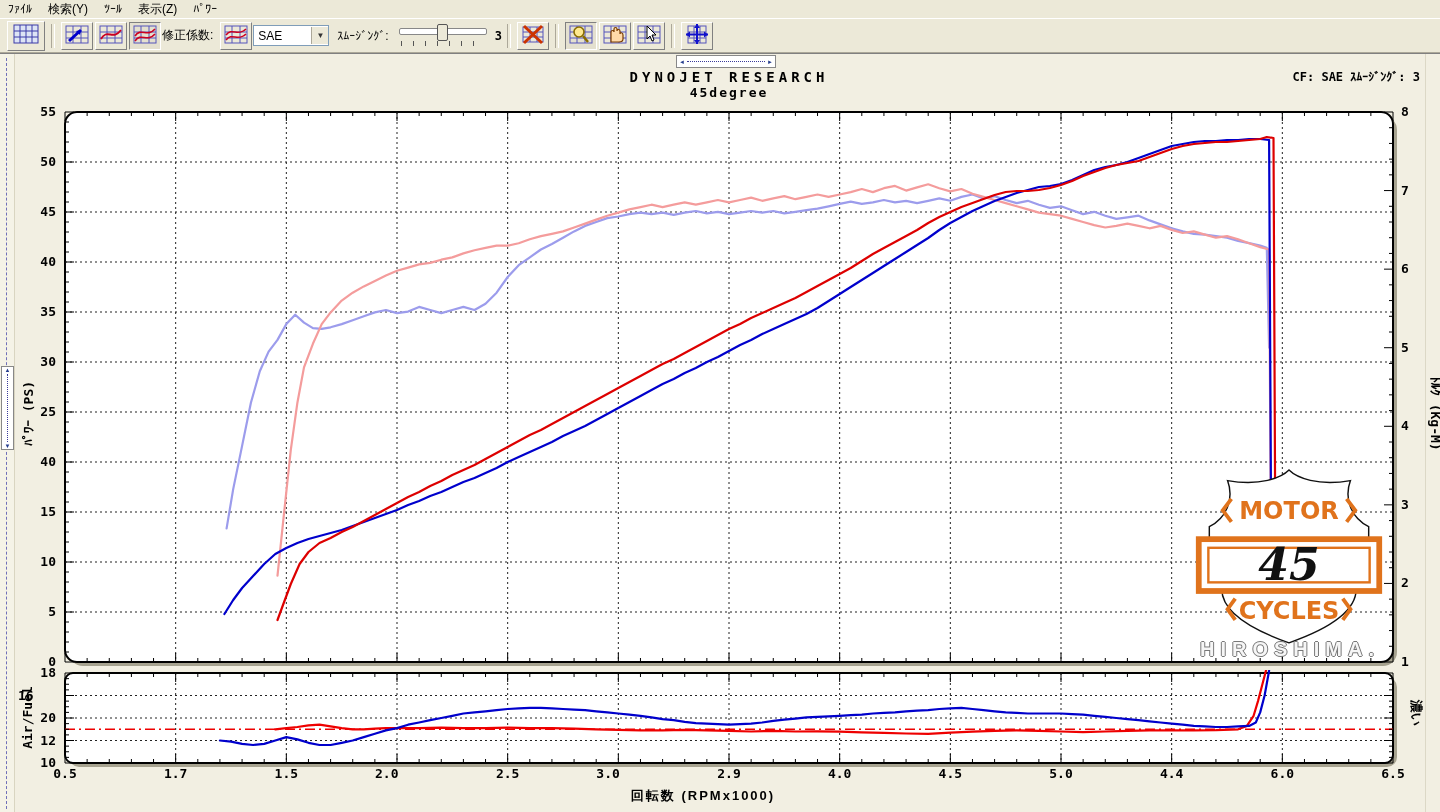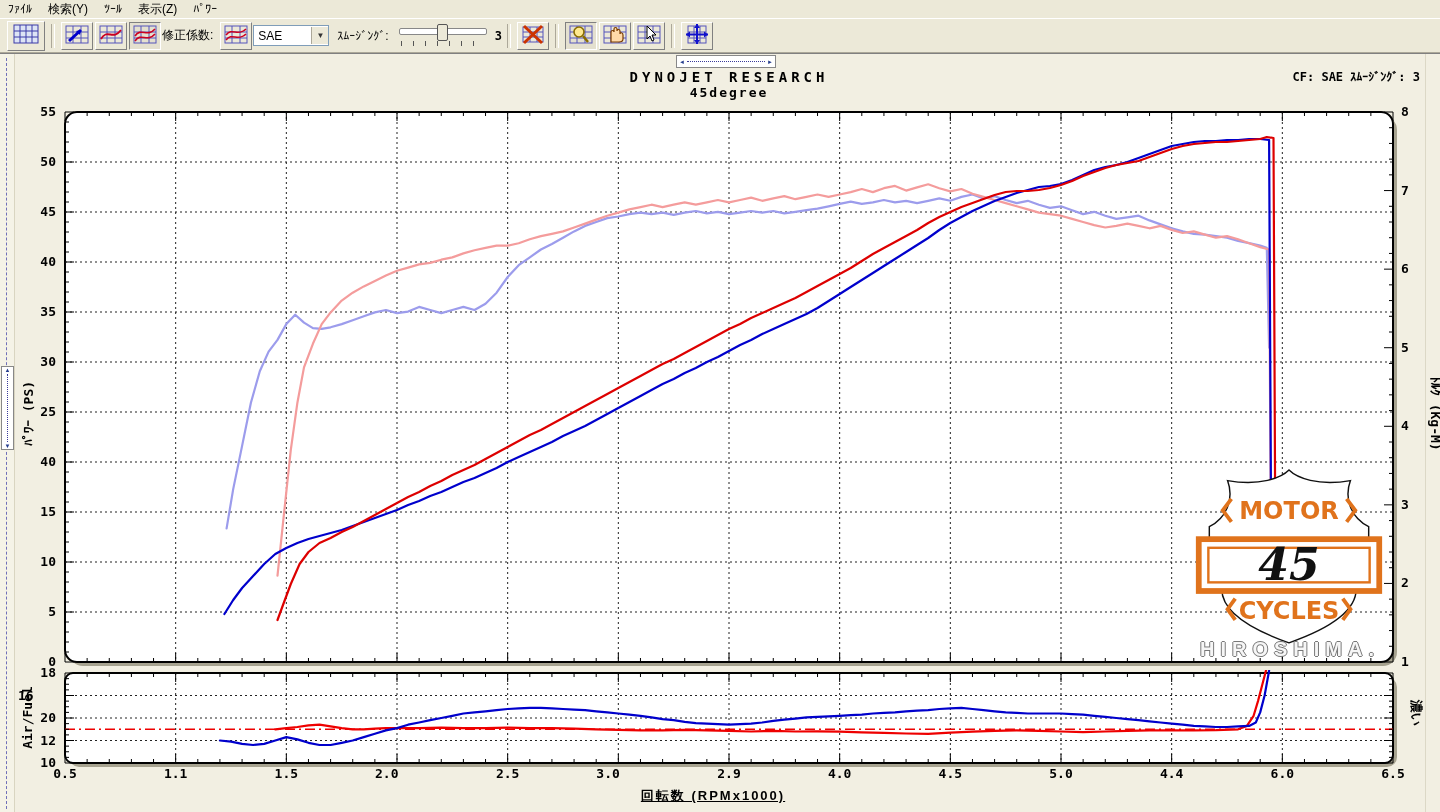--- a/index.html
+++ b/index.html
@@ -53,22 +53,22 @@
                font:bold 13px "DejaVu Sans Mono",monospace;letter-spacing:2px;color:#000;}
   #cf-info{position:absolute;right:20px;top:16px;font:bold 12px "DejaVu Sans Mono",monospace;color:#000;}
   
   .plot-svg{position:absolute;overflow:visible;}
   #labels .ticklabel{position:absolute;font:bold 13px "DejaVu Sans Mono",monospace;color:#000;}
   .axis-title{position:absolute;font:bold 13px "DejaVu Sans Mono",monospace;color:#000;white-space:nowrap;}
   #power-label{left:-22px;top:352px;transform:rotate(-90deg);transform-origin:center;width:100px;text-align:center;}
   #torque-label{left:1385px;top:352px;transform:rotate(90deg);transform-origin:center;width:100px;text-align:center;}
   #af-label{left:-8px;top:656px;transform:rotate(-90deg);transform-origin:center;width:70px;text-align:center;}
   #rich-label{left:1396px;top:650px;transform:rotate(90deg);transform-origin:center;width:40px;text-align:center;font-family:"Liberation Sans",sans-serif;}
-  #x-title{position:absolute;left:18px;top:733px;width:1390px;text-align:center;
-           font:bold 13px "Liberation Sans",sans-serif;letter-spacing:2px;color:#000;text-decoration:underline;}
+  #x-title{position:absolute;left:8px;top:733px;width:1390px;text-align:center;
+           font:bold 13px "Liberation Sans",sans-serif;letter-spacing:2px;color:#000;}
   
   #legend{position:absolute;left:513px;top:419px;font:bold 12px "DejaVu Sans Mono",monospace;color:#000;}
   .legend-row{display:flex;align-items:center;height:18px;}
   .swatch{width:15px;height:15px;border:1px solid #222;margin-right:4px;}
   .swatch.blue{background:linear-gradient(90deg,#1a1aee,#9b9bf5);}
   .swatch.red{background:linear-gradient(90deg,#ee1a1a,#f5a0a0);}
   
   #logo{position:absolute;left:1193px;top:412px;width:192px;height:178px;}
   #hiroshima{position:absolute;left:1180px;top:584px;width:220px;text-align:center;
              font:bold 20px "Liberation Sans",sans-serif;letter-spacing:6px;color:#f6f6f6;
@@ -653,21 +653,21 @@
         <div class="ticklabel" style="left: 1401px; width: 30px; text-align: left; top: 285.714px;">5</div>
         <div class="ticklabel" style="left: 1401px; width: 30px; text-align: left; top: 207.143px;">6</div>
         <div class="ticklabel" style="left: 1401px; width: 30px; text-align: left; top: 128.571px;">7</div>
         <div class="ticklabel" style="left: 1401px; width: 30px; text-align: left; top: 50px;">8</div>
         <div class="ticklabel" style="left: 18px; width: 38px; text-align: right; top: 701px;">10</div>
         <div class="ticklabel" style="left: 18px; width: 38px; text-align: right; top: 678.5px;">12</div>
         <div class="ticklabel" style="left: 18px; width: 38px; text-align: right; top: 656px;">20</div>
         <div class="ticklabel" style="left: 18px; width: 38px; text-align: left; top: 633.5px;">16</div>
         <div class="ticklabel" style="left: 18px; width: 38px; text-align: right; top: 611px;">18</div>
         <div class="ticklabel" style="left: 43px; width: 44px; text-align: center; top: 712px;">0.5</div>
-        <div class="ticklabel" style="left: 153.667px; width: 44px; text-align: center; top: 712px;">1.1</div>
+        <div class="ticklabel" style="left: 153.667px; width: 44px; text-align: center; top: 712px;">1.7</div>
         <div class="ticklabel" style="left: 264.333px; width: 44px; text-align: center; top: 712px;">1.5</div>
         <div class="ticklabel" style="left: 375px; width: 44px; text-align: left; top: 712px;">2.0</div>
         <div class="ticklabel" style="left: 485.667px; width: 44px; text-align: center; top: 712px;">2.5</div>
         <div class="ticklabel" style="left: 596.333px; width: 44px; text-align: left; top: 712px;">3.0</div>
         <div class="ticklabel" style="left: 707px; width: 44px; text-align: center; top: 712px;">2.9</div>
         <div class="ticklabel" style="left: 817.667px; width: 44px; text-align: center; top: 712px;">4.0</div>
         <div class="ticklabel" style="left: 928.333px; width: 44px; text-align: center; top: 712px;">4.5</div>
         <div class="ticklabel" style="left: 1039px; width: 44px; text-align: center; top: 712px;">5.0</div>
         <div class="ticklabel" style="left: 1149.67px; width: 44px; text-align: center; top: 712px;">4.4</div>
         <div class="ticklabel" style="left: 1260.33px; width: 44px; text-align: center; top: 712px;">6.0</div>

